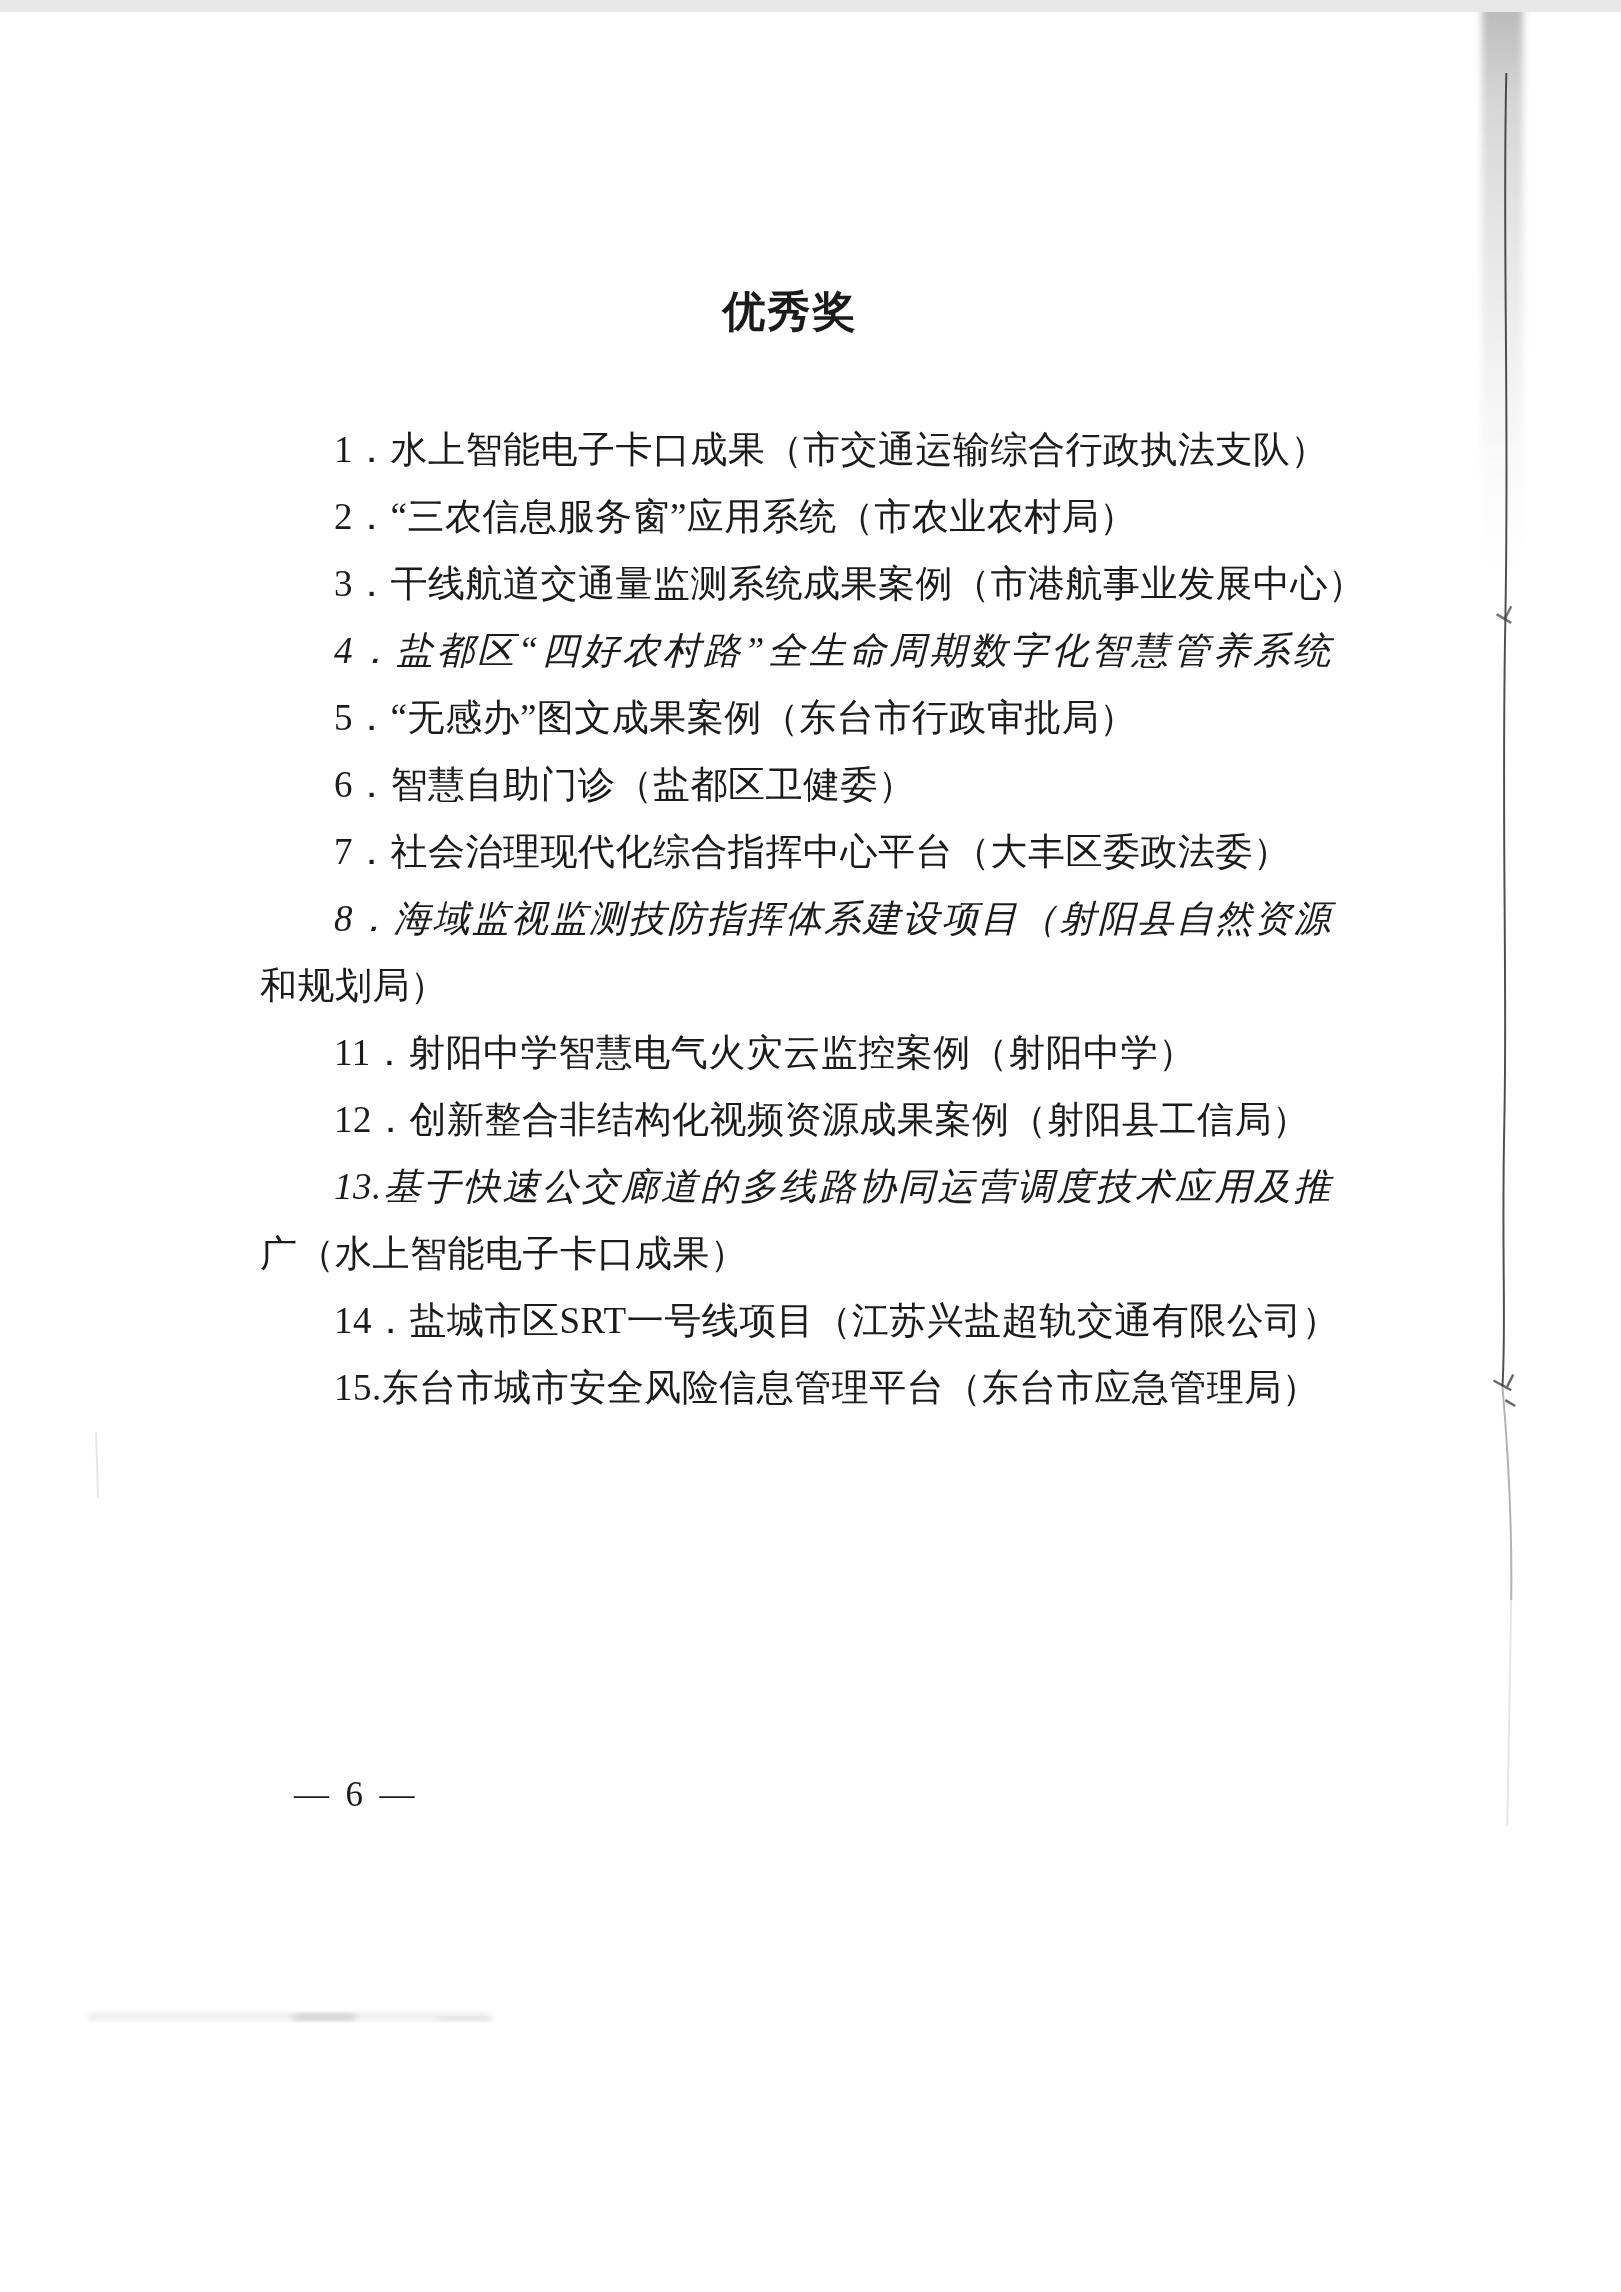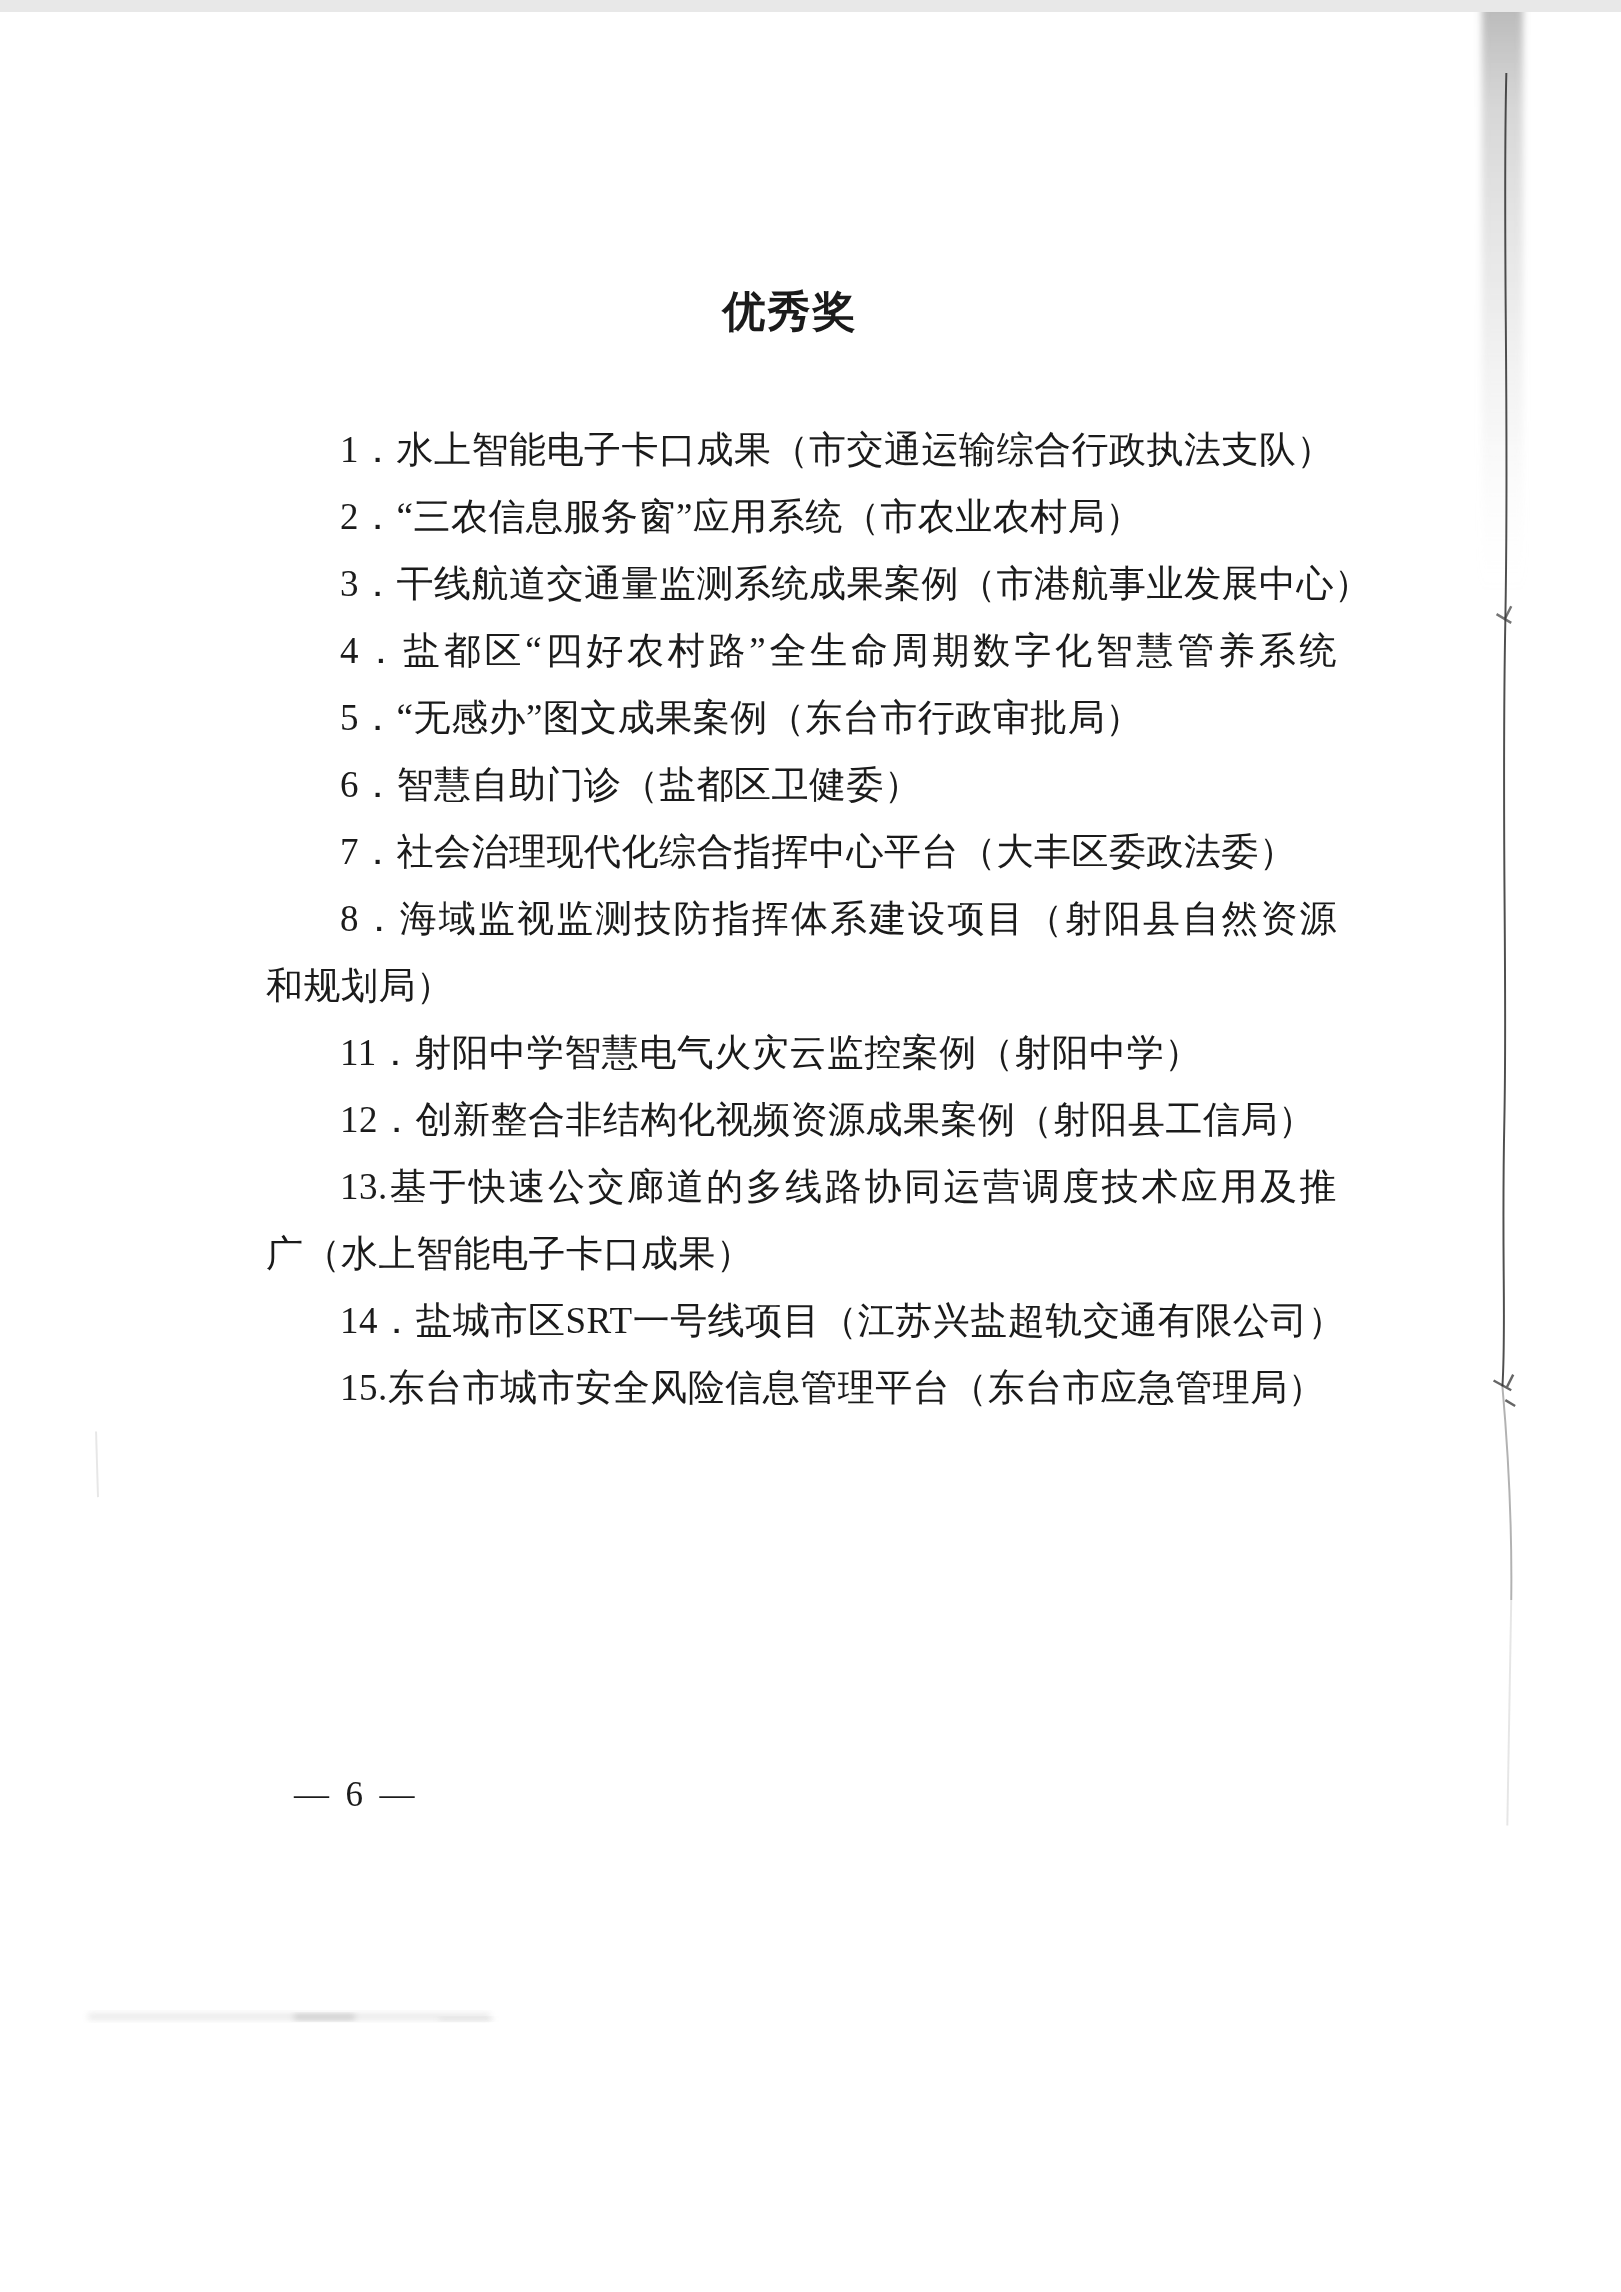--- a/index.html
+++ b/index.html
@@ -25,39 +25,40 @@
     text-align:center;
     transform:translateX(-20.6px);
     font-family:"Liberation Sans","DejaVu Sans",sans-serif;
     font-weight:700;
     font-size:43px;
     letter-spacing:2px;
     color:var(--ink);
   }
   .award-list{
     position:absolute;
-    left:266px;
+    left:260px;
     top:404px;
     width:1071px;
     font-size:37px;
     line-height:67px;
     color:var(--ink);
     letter-spacing:0.5px;
   }
   .line{
     display:block;
     white-space:nowrap;
   }
   .line.first{
     text-indent:74px;
   }
   .line.just{
     white-space:normal;
     text-align:justify;
     text-align-last:justify;
+    font-style:italic;
   }
   .page-number{
     position:absolute;
     left:294px;
     top:1763px;
     font-size:35px;
     letter-spacing:3.9px;
     color:var(--ink);
   }
   .artifact-overlay{

